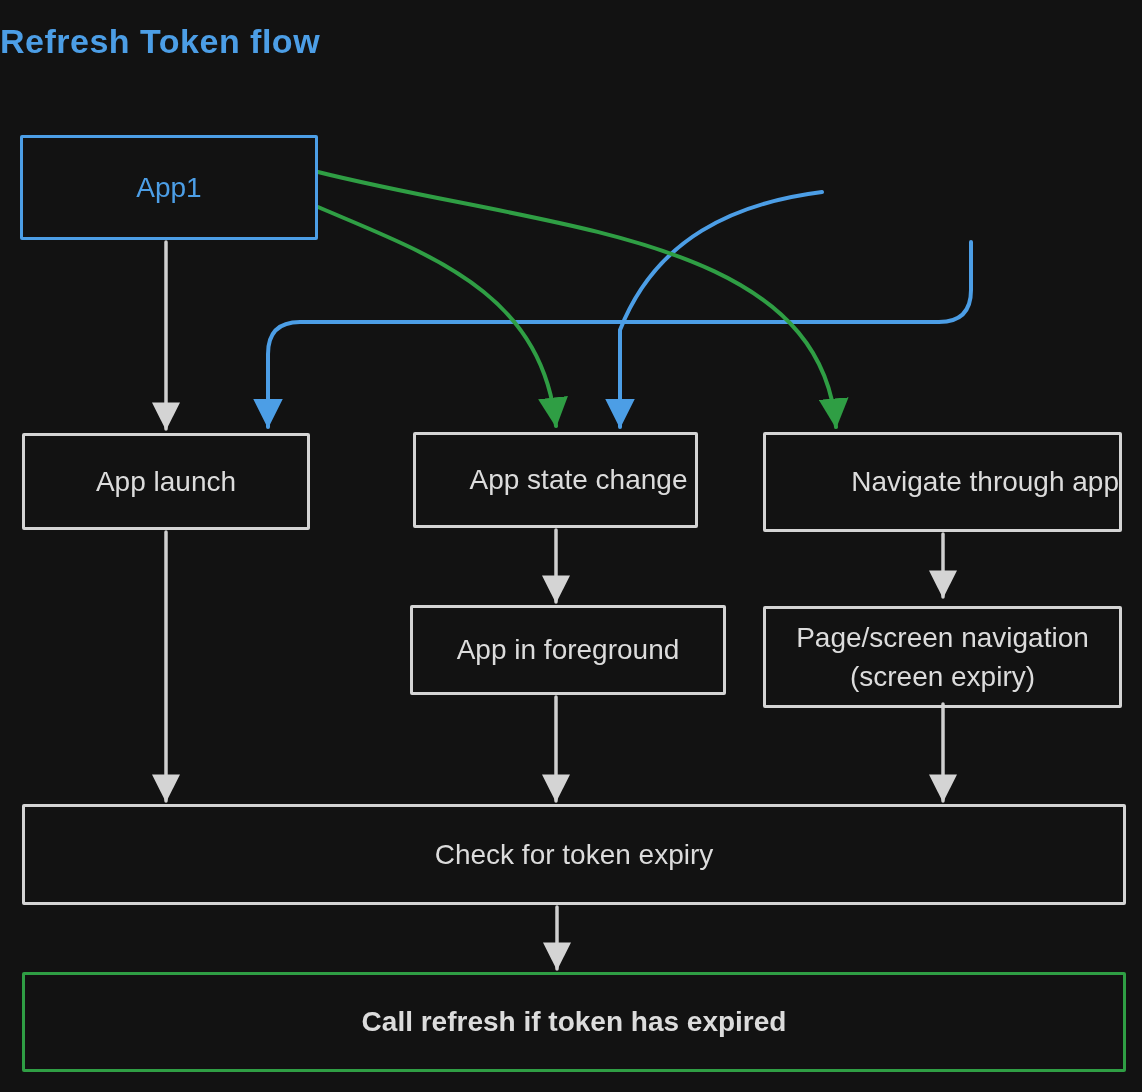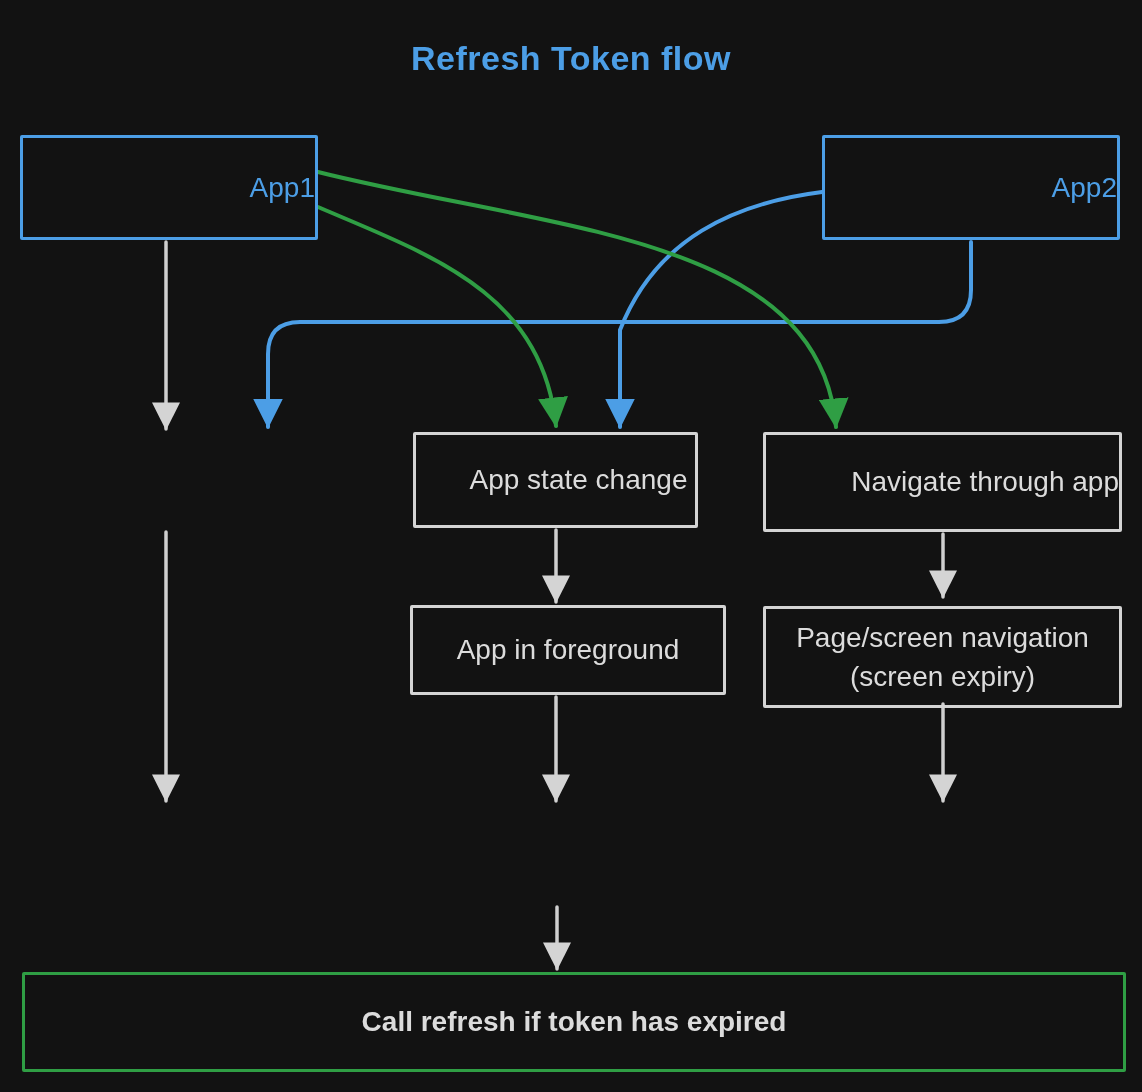--- a/index.html
+++ b/index.html
@@ -7,43 +7,42 @@
     position: relative;
     width: 1142px;
     height: 1092px;
     background: var(--bg, #121212);
     font-family: "Liberation Sans", "DejaVu Sans", sans-serif;
     overflow: hidden;
   }
   .edges { position: absolute; left: 0; top: 0; }
   .page-title {
     position: absolute;
-    top: 39px;
+    top: 22px;
     left: 0;
     width: 100%;
-    text-align: center;
     font-size: 34px;
     font-weight: bold;
     letter-spacing: 0.5px;
     color: var(--blue, #4c9ee6);
   }
   .node {
     position: absolute;
     display: flex;
     align-items: center;
     justify-content: center;
     text-align: center;
     box-sizing: border-box;
     font-size: 28px;
     line-height: 1.4;
     border-radius: 2px;
     color: var(--gray, #dcdcdc);
   }
   .node.gray  { border: 3px solid #d4d4d4; }
-  .node.blue  { border: 3.5px solid var(--blue, #4c9ee6); color: var(--blue, #4c9ee6); justify-content: flex-end; }
+  .node.blue  { border: 3.5px solid var(--blue, #4c9ee6); color: var(--blue, #4c9ee6); }
   .node.green { border: 3.5px solid var(--green, #2f9e44); font-weight: bold; }
   .e-gray  { stroke: #cfcfcf; stroke-width: 3.5; fill: none; stroke-linecap: round; }
   .e-blue  { stroke: var(--blue, #4c9ee6); stroke-width: 4; fill: none; stroke-linecap: round; }
   .e-green { stroke: var(--green, #2f9e44); stroke-width: 4; fill: none; stroke-linecap: round; }
 </style>
 </head>
 <body>
 
 <div class="canvas">
 
@@ -74,40 +73,43 @@
     <path class="e-gray" marker-end="url(#m-gray)" d="M943 704 L943 801"></path>
     <path class="e-gray" marker-end="url(#m-gray)" d="M557 907 L557 969"></path>
   </svg>
 
   <div class="page-title">Refresh Token flow</div>
 
   <div class="node blue" style="left:20px; top:135px; width:298px; height:105px;">
     <span>App1</span>
   </div>
 
-  <div class="node blue" style="left:822px; top:135px; width:298px; height:105px;">
-    <span>App2</span>
+
+  <div class="node gray" style="left:22px; top:433px; width:288px; height:97px;">
+    <span>App launch</span>
   </div>
-
 
   <div class="node gray" style="left:413px; top:432px; width:285px; height:96px;padding-left:46px;">
     <span>App state change</span>
   </div>
 
   <div class="node gray" style="left:763px; top:432px; width:359px; height:100px;justify-content:flex-end;">
     <span>Navigate through app</span>
   </div>
 
   <div class="node gray" style="left:410px; top:605px; width:316px; height:90px;">
     <span>App in foreground</span>
   </div>
 
   <div class="node gray" style="left:763px; top:600px; width:359px; height:102px; flex-direction:column;margin-top:6px;">
     <span>Page/screen navigation</span>
     <span>(screen expiry)</span>
   </div>
 
+  <div class="node gray" style="left:22px; top:804px; width:1104px; height:101px;">
+    <span>Check for token expiry</span>
+  </div>
 
   <div class="node green" style="left:22px; top:972px; width:1104px; height:100px;">
     <span>Call refresh if token has expired</span>
   </div>
 
 </div>
 
 </body></html>

